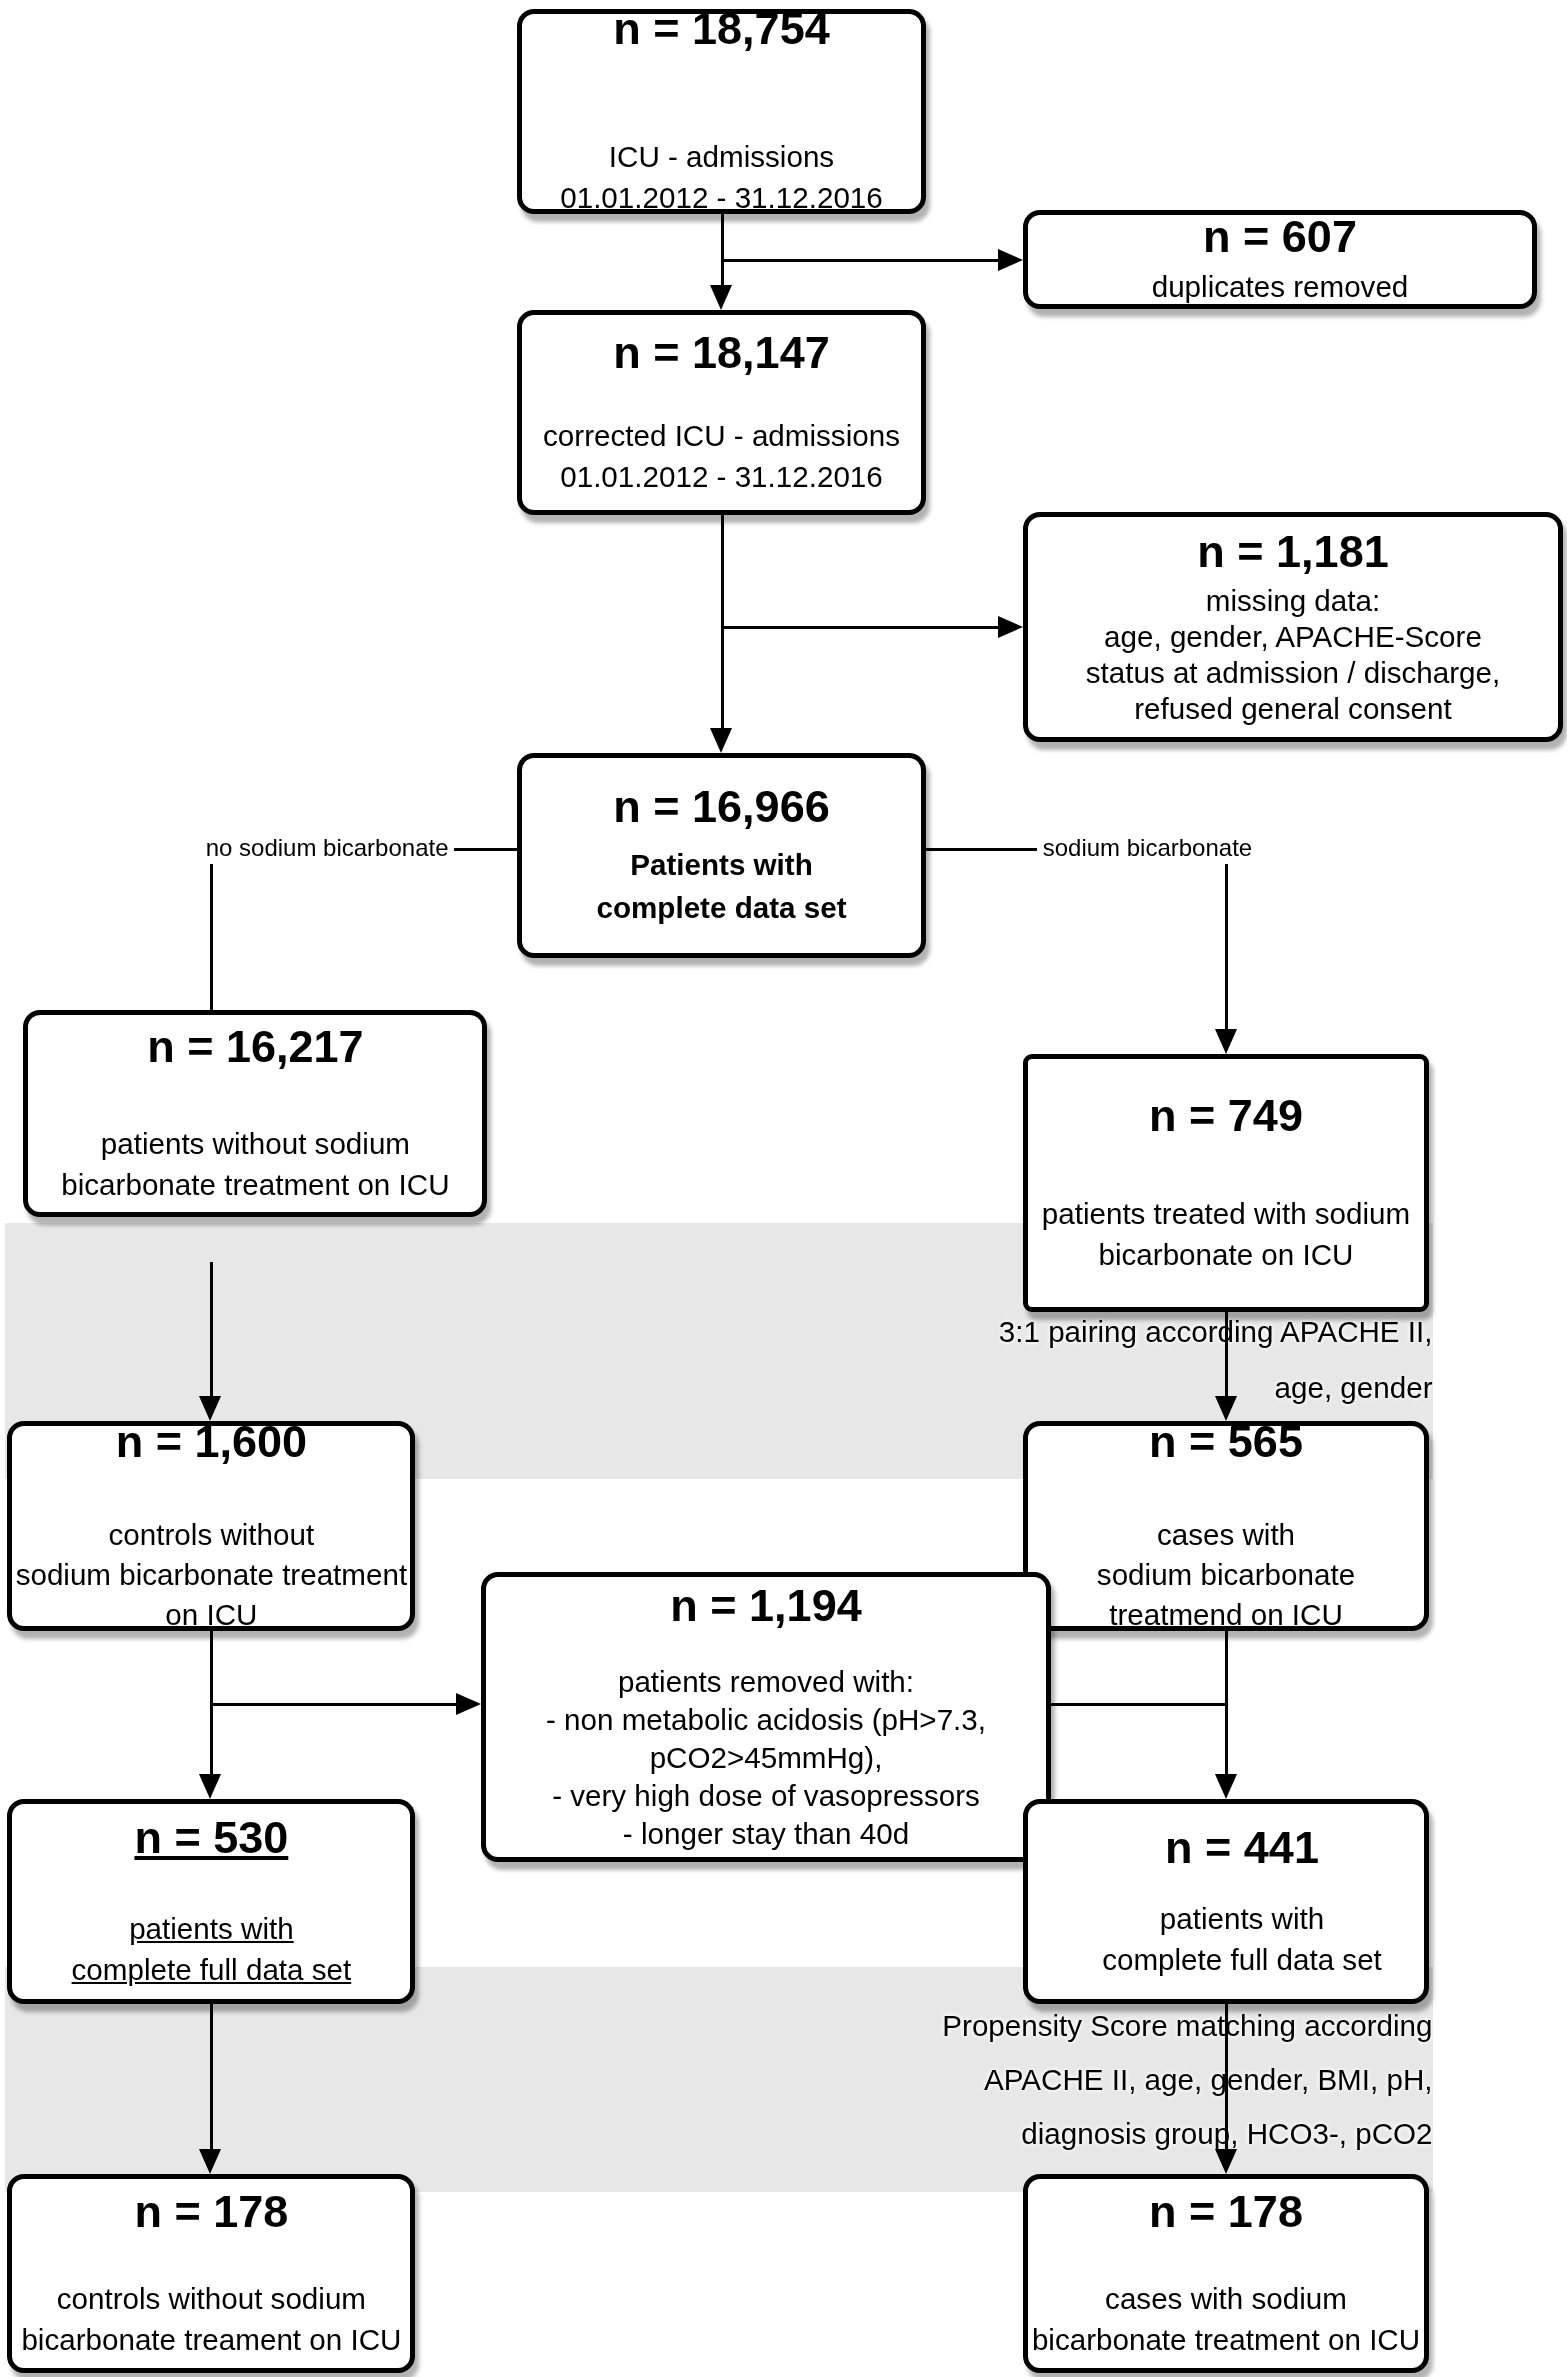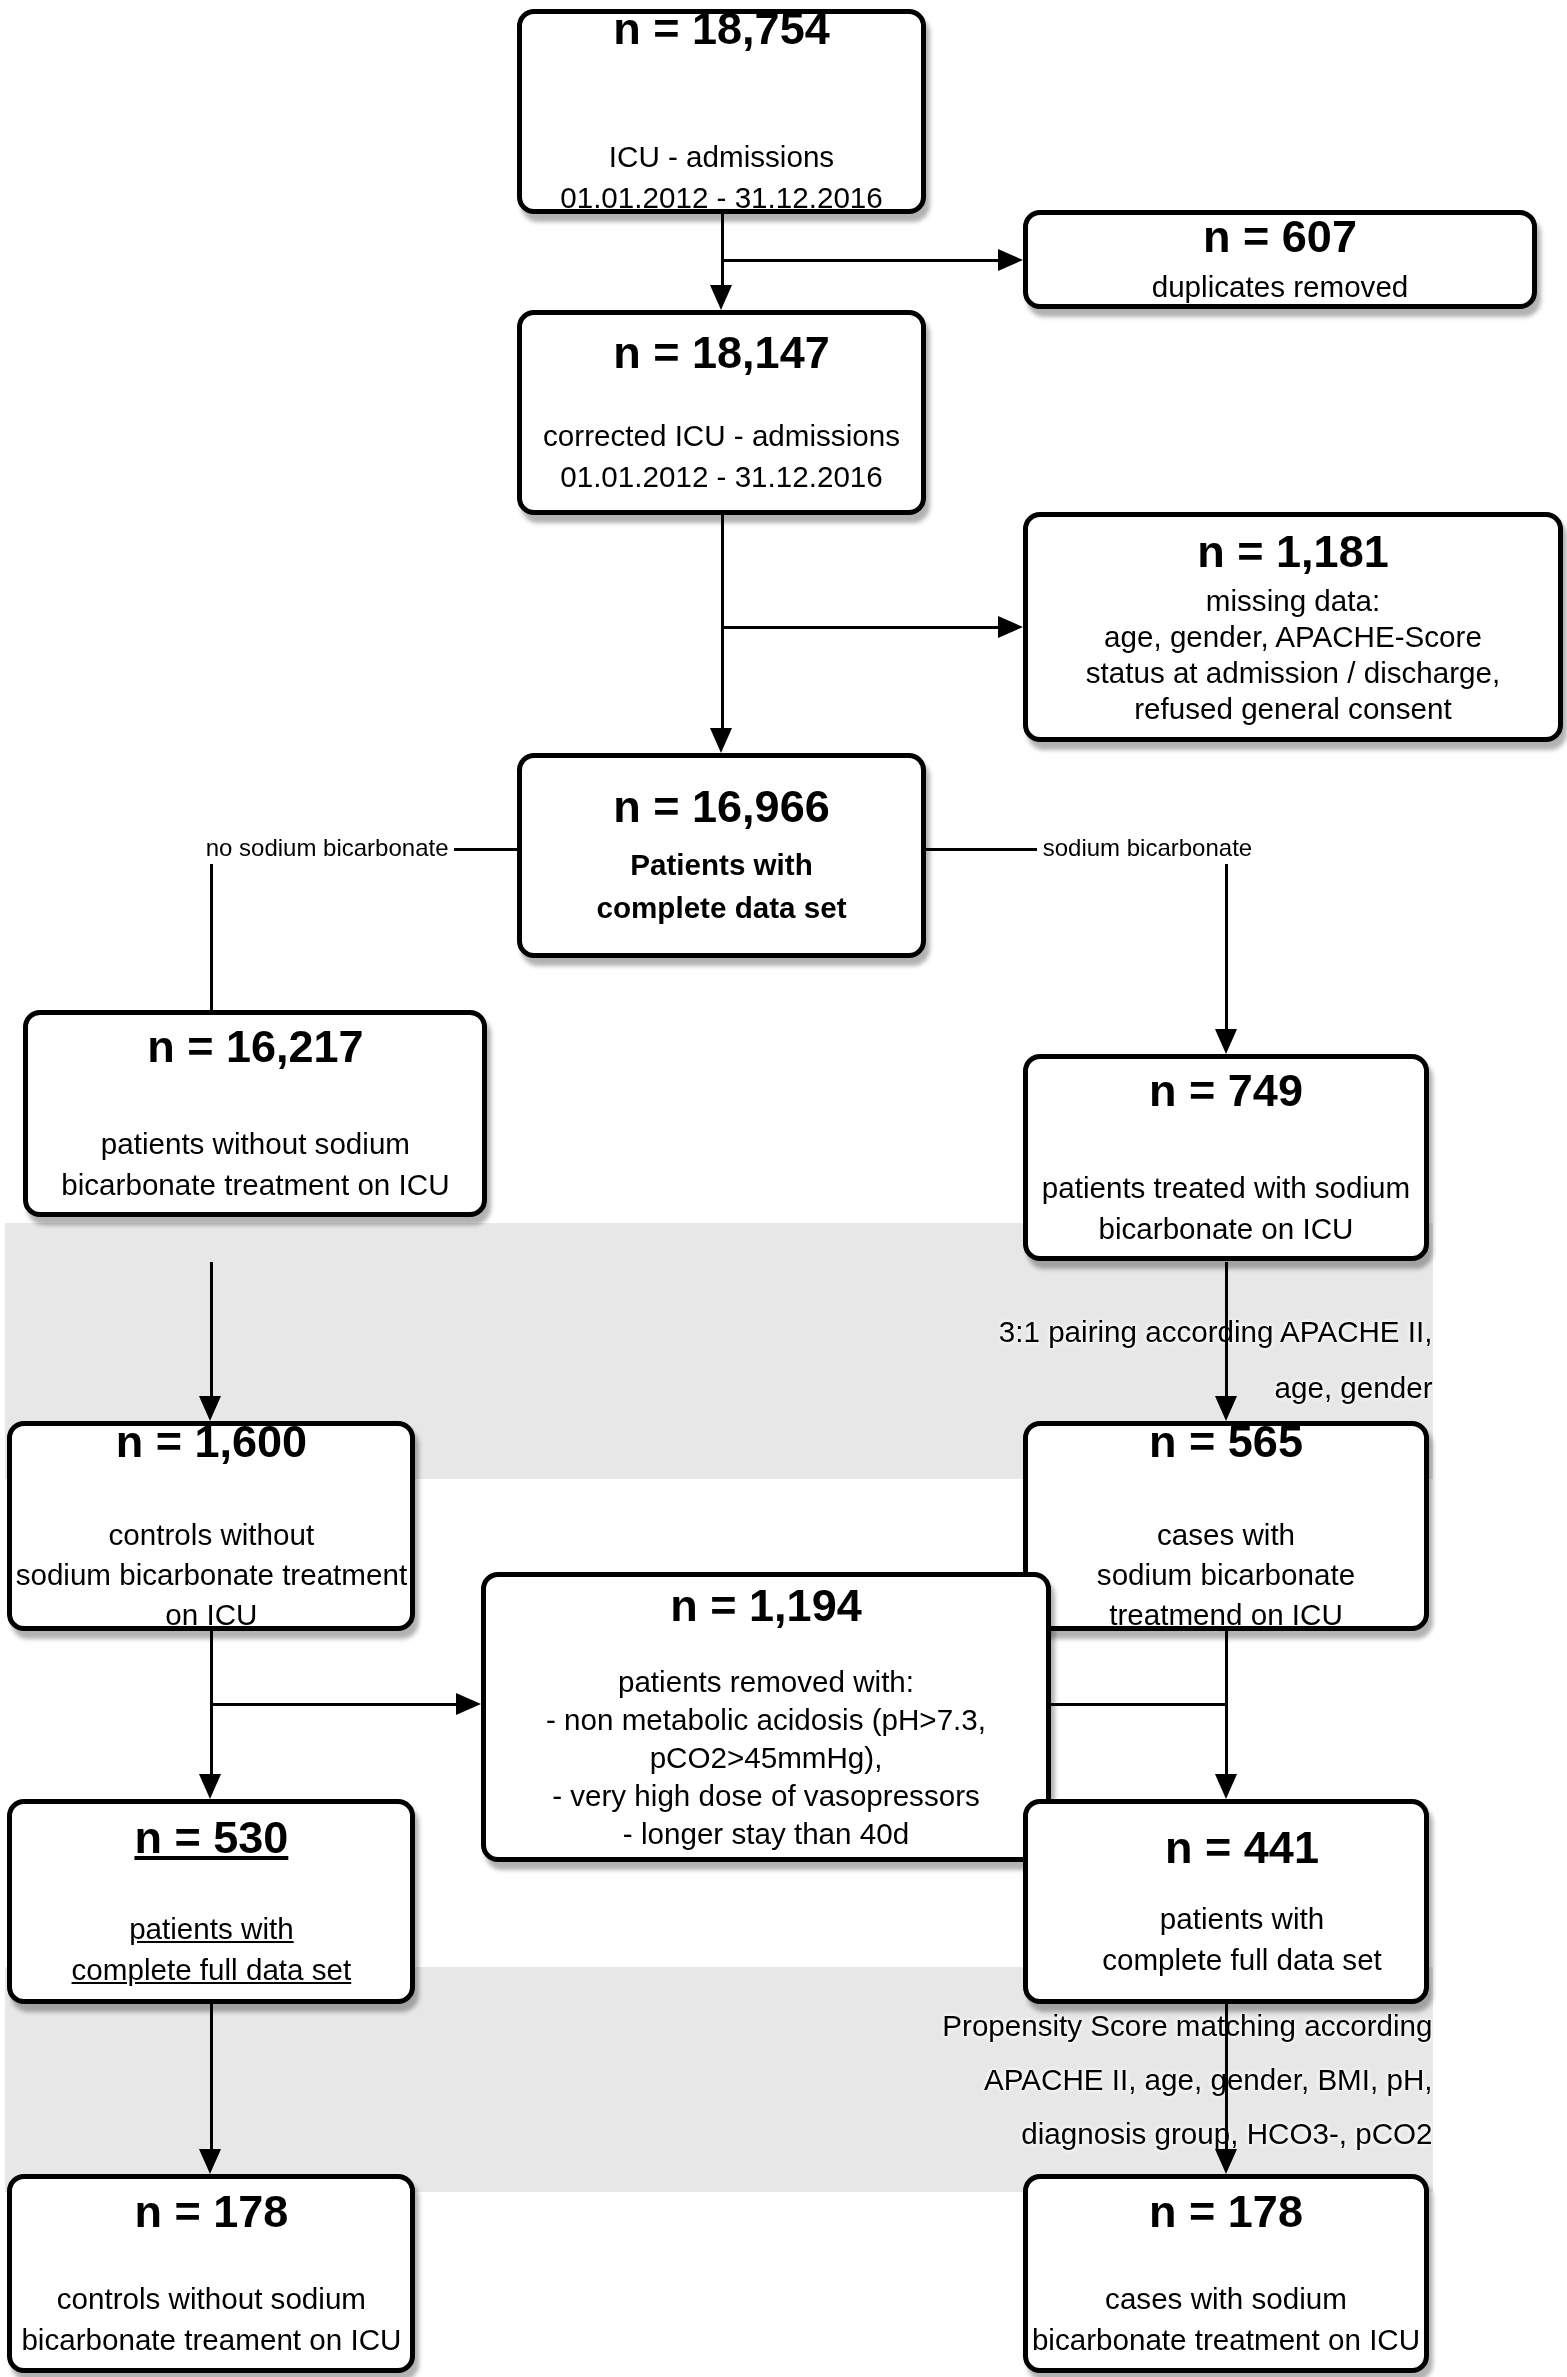--- a/index.html
+++ b/index.html
@@ -132,21 +132,21 @@
   </div>
 
   <div class="box" style="left:7.4px;top:1010px;width:464px;height:207px;margin-left:16px;--gap:51px;">
     <div class="n">n = 16,217</div>
     <div class="body">
       <div>patients without sodium</div>
       <div>bicarbonate treatment on ICU</div>
     </div>
   </div>
 
-  <div class="box" style="left:1023px;top:1054px;width:406px;height:207px;--gap:51px;">
+  <div class="box" style="left:1023px;top:1054px;width:406px;height:258px;border-radius:9px;--gap:51px;">
     <div class="n">n = 749</div>
     <div class="body">
       <div>patients treated with sodium</div>
       <div>bicarbonate on ICU</div>
     </div>
   </div>
 
   <div class="box" style="left:7.4px;top:1421px;width:408px;height:210px;--gap:48px;">
     <div class="n">n = 1,600</div>
     <div class="body" style="line-height:40px;">

